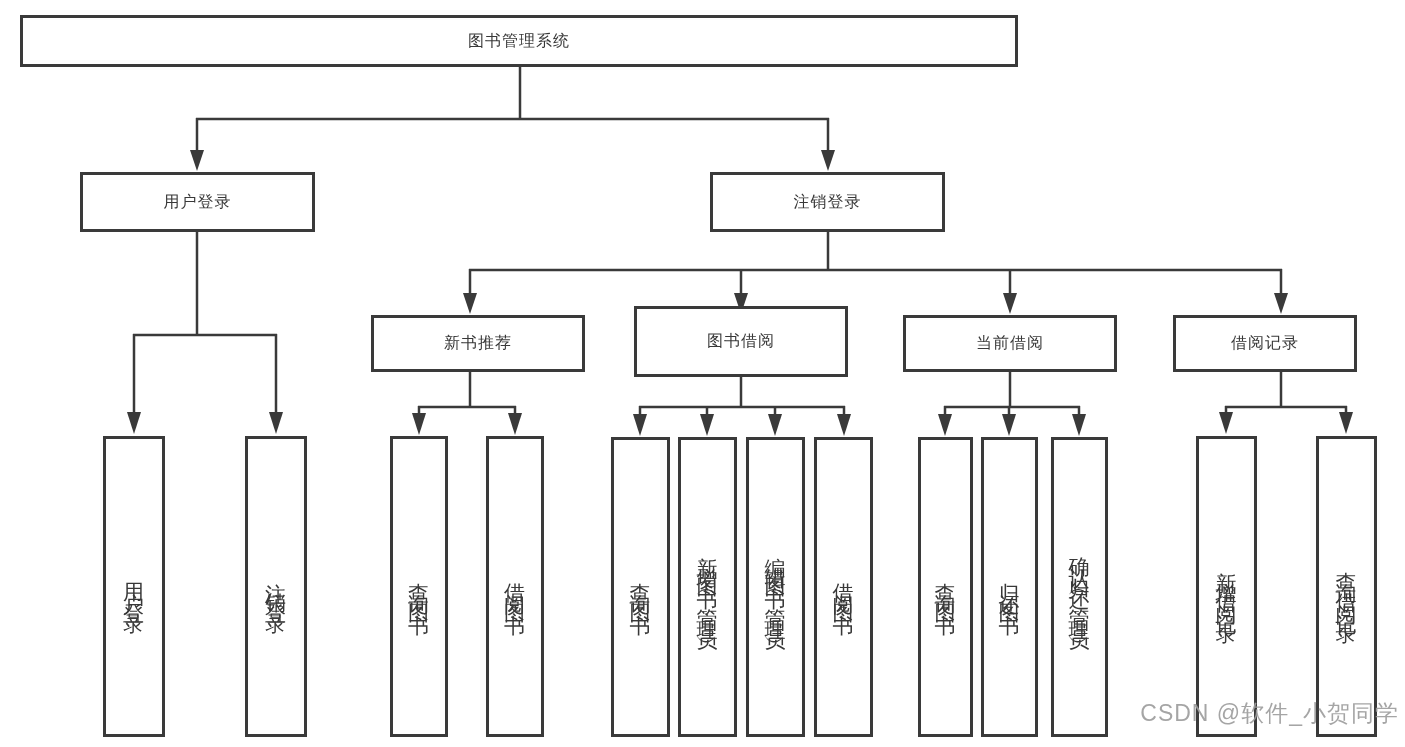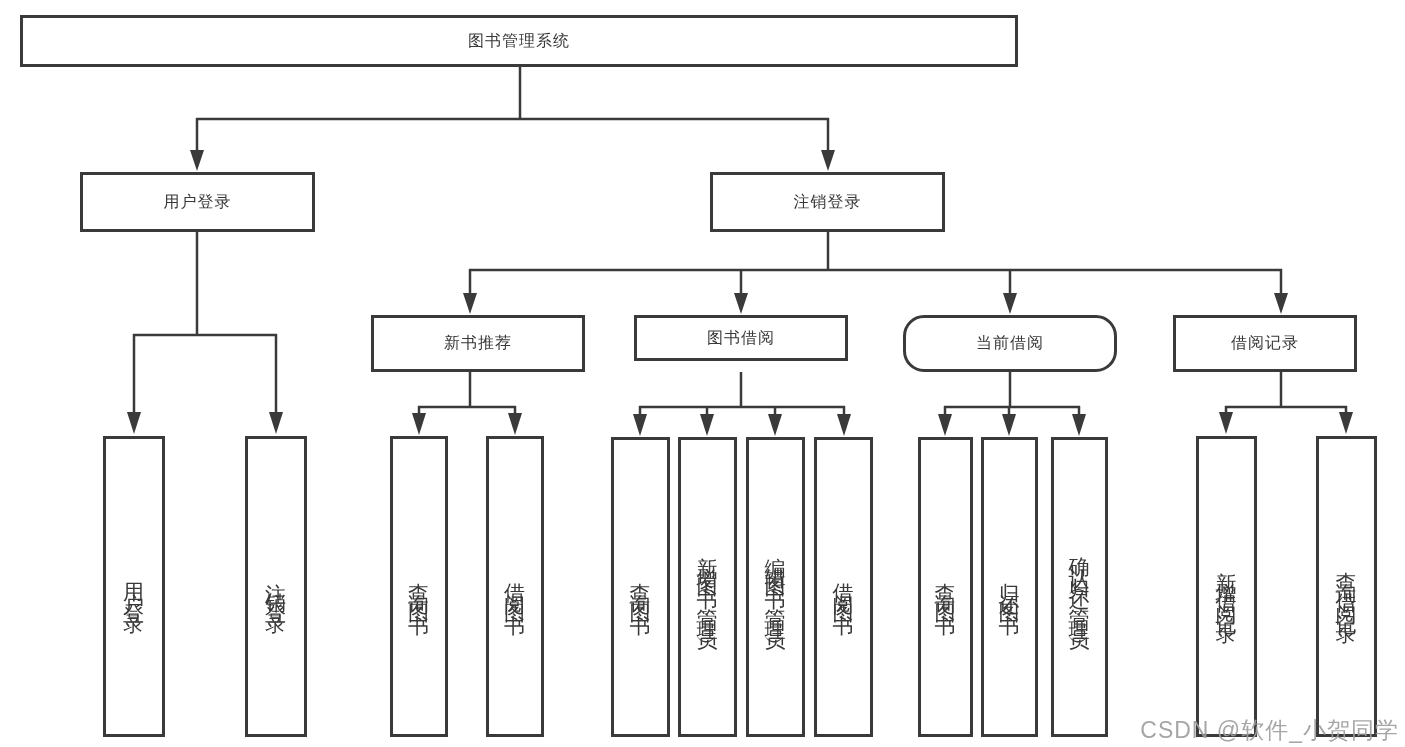--- a/index.html
+++ b/index.html
@@ -15,21 +15,21 @@
   .leaf {
     position:absolute; background:var(--background); border:3px solid var(--line);
     display:flex; align-items:center; justify-content:center;
     writing-mode:vertical-lr; text-orientation:mixed;
     font-size:21px; letter-spacing:0.5em; color:var(--text); line-height:1;
   }
   svg.connectors { position:absolute; left:0; top:0; width:1405px; height:747px; }
   .connectors line { stroke:var(--line); stroke-width:2.5; }
   .connectors polygon { fill:var(--line); }
   .watermark {
-    position:absolute; right:6px; bottom:1px; font-size:23px;
+    position:absolute; right:6px; bottom:18px; font-size:23px;
     color:var(--watermark); opacity:0.92; letter-spacing:1px;text-align:center;
   }
 </style>
 </head>
 <body>
 
 <div id="canvas">
 
   <svg class="connectors" viewBox="0 0 1405 747" aria-hidden="true">
 
@@ -92,22 +92,22 @@
     <line x1="1346" y1="406" x2="1346" y2="417"></line>
     <polygon points="1339,412 1353,412 1346,434"></polygon>
   </svg>
 
   <div class="node" style="left:20px; top:15px; width:998px; height:52px;">图书管理系统</div>
 
   <div class="node" style="left:80px; top:172px; width:235px; height:60px;">用户登录</div>
   <div class="node" style="left:710px; top:172px; width:235px; height:60px;">注销登录</div>
 
   <div class="node" style="left:363px; top:315px; width:214px; height:57px;margin-left:8px;">新书推荐</div>
-  <div class="node" style="left:634px; top:315px; width:214px; height:46px;">图书借阅</div>
-  <div class="node" style="left:903px; top:315px; width:214px; height:57px;border-radius:21px;">当前借阅</div>
+  <div class="node" style="left:634px; top:306px; width:214px; height:71px;">图书借阅</div>
+  <div class="node" style="left:903px; top:315px; width:214px; height:57px;">当前借阅</div>
   <div class="node" style="left:1173px; top:315px; width:184px; height:57px;">借阅记录</div>
 
   <div class="leaf" style="left:103px; top:436px; width:62px; height:301px;">用户登录</div>
   <div class="leaf" style="left:245px; top:436px; width:62px; height:301px;">注销登录</div>
 
   <div class="leaf" style="left:390px; top:436px; width:58px; height:301px;">查询图书</div>
   <div class="leaf" style="left:486px; top:436px; width:58px; height:301px;">借阅图书</div>
 
   <div class="leaf" style="left:611px; top:437px; width:59px; height:300px;">查询图书</div>
   <div class="leaf" style="left:678px; top:437px; width:59px; height:300px;">新增图书（管理员）</div>

